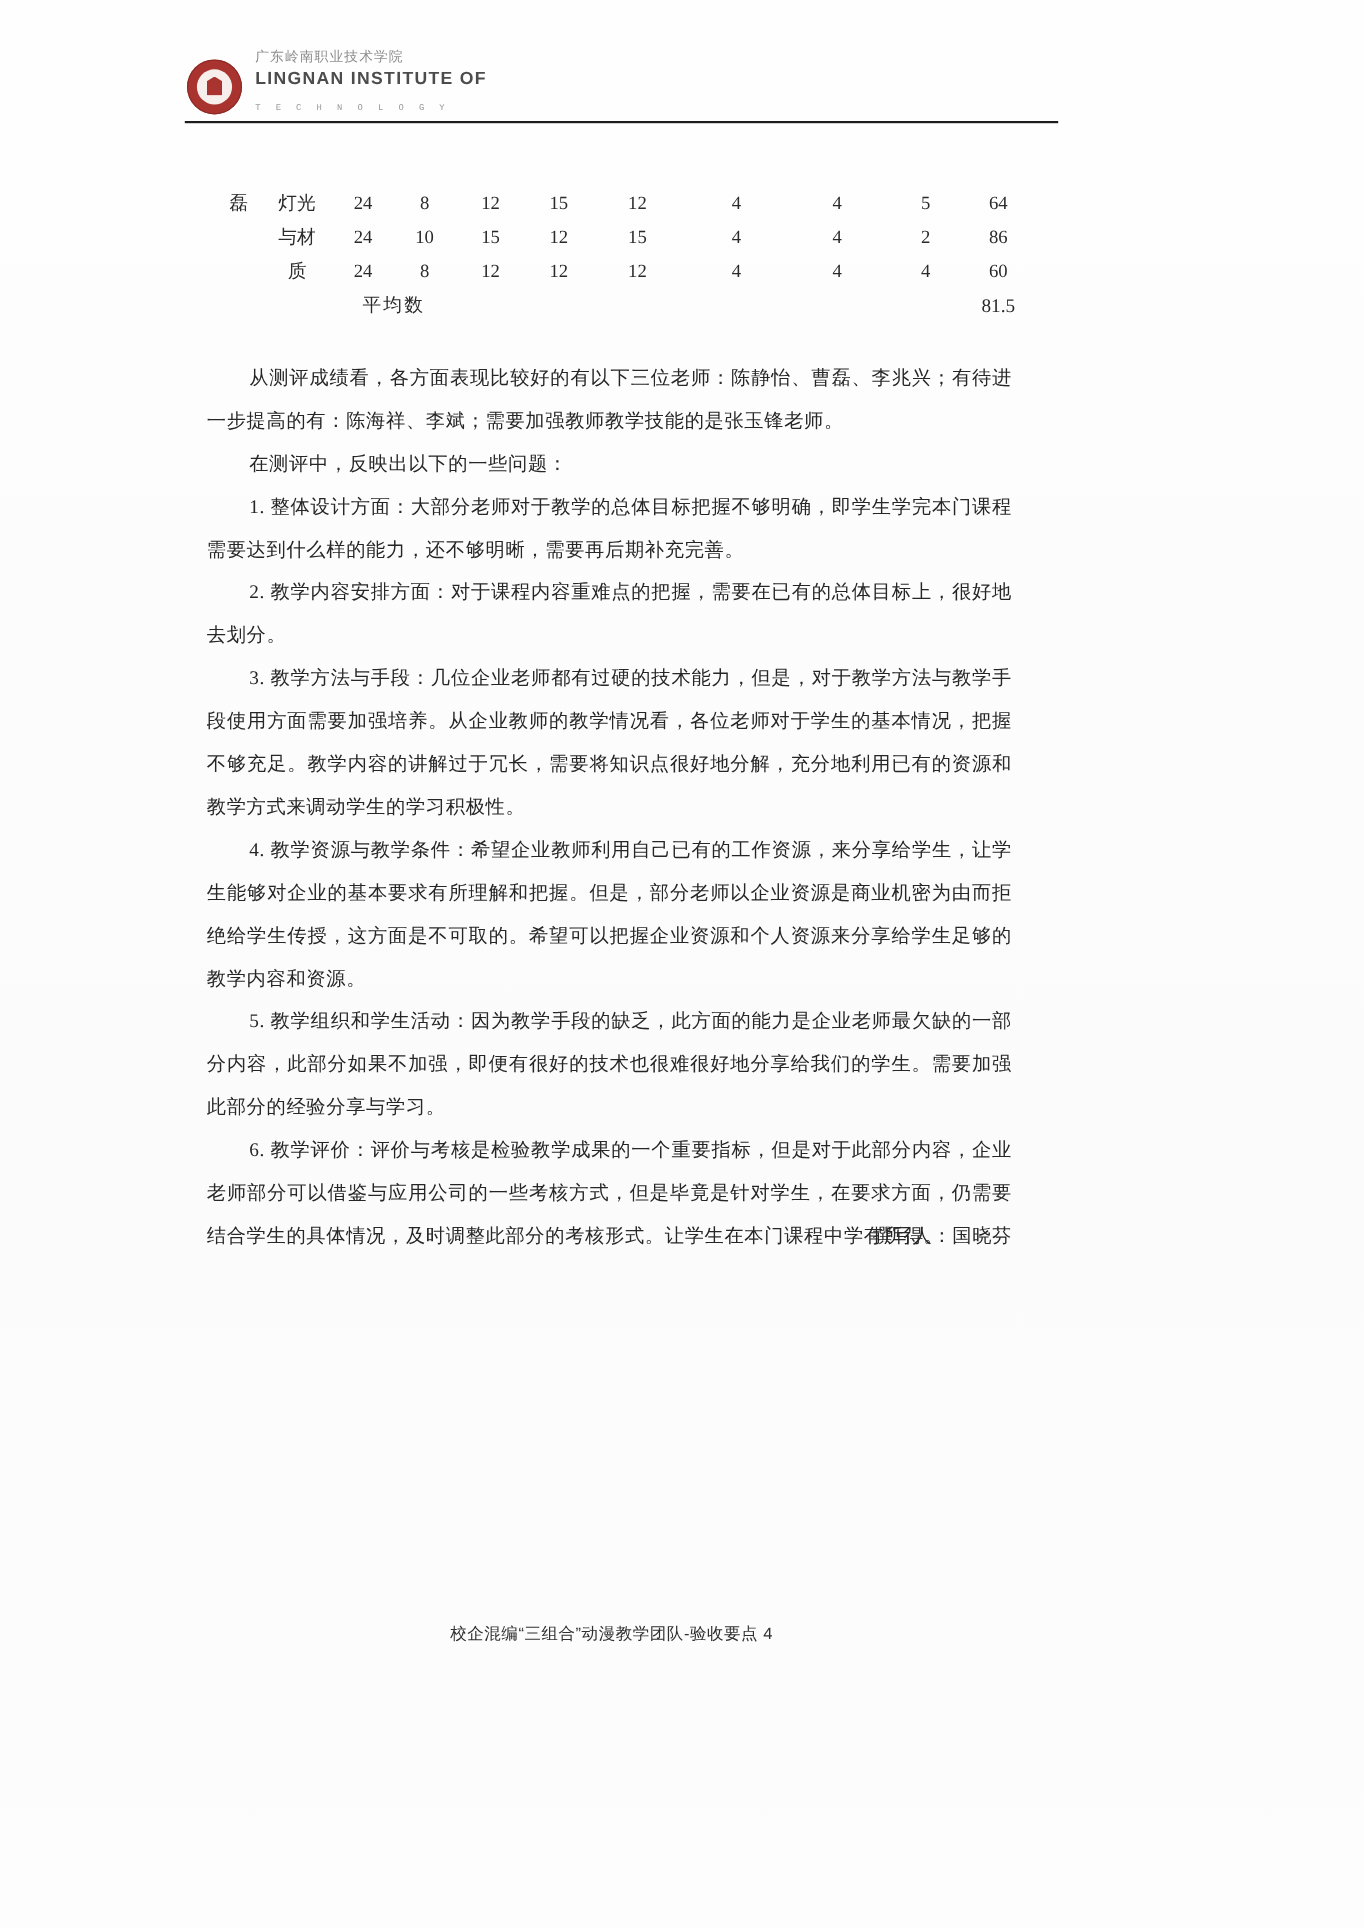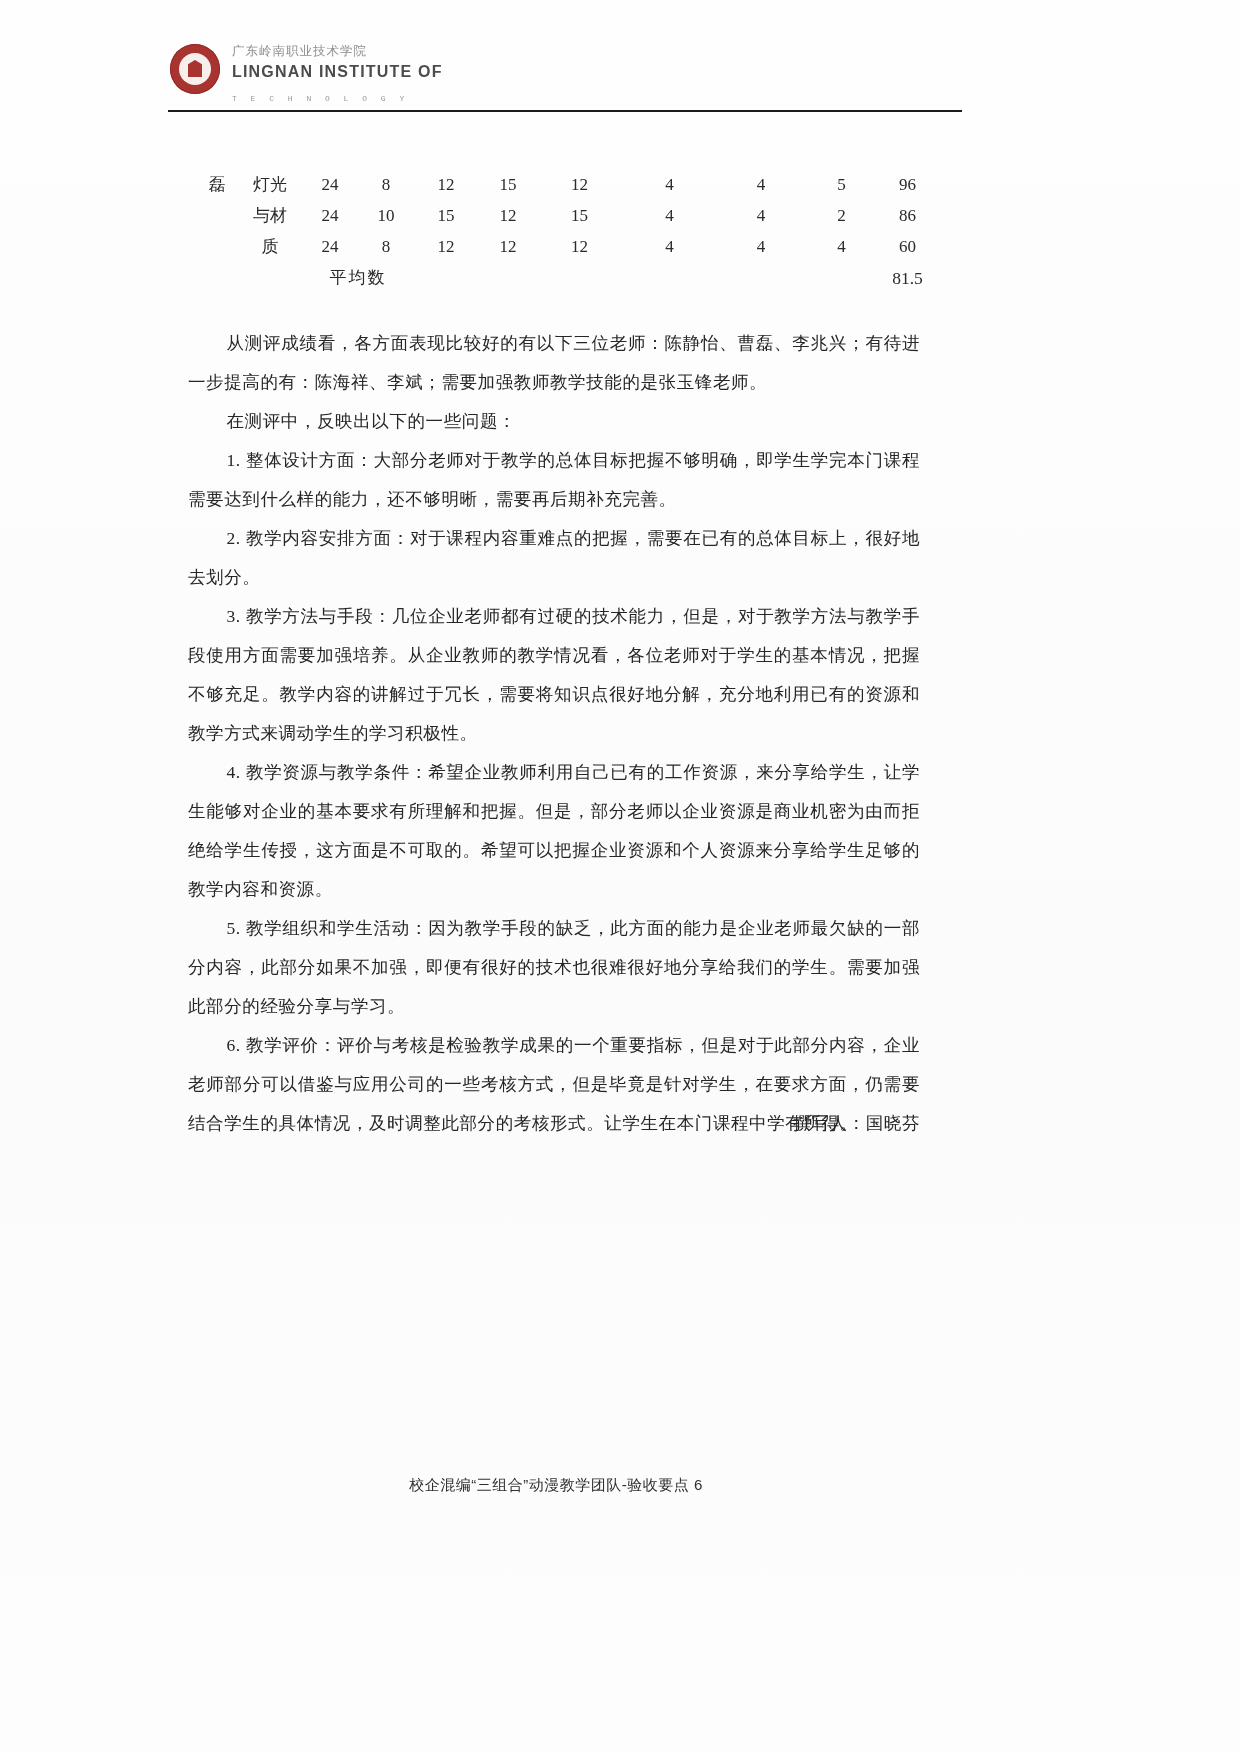--- a/index.html
+++ b/index.html
@@ -13,21 +13,21 @@
     overflow: hidden;
   }
   .page {
     position: absolute; inset: 0;
     background: linear-gradient(180deg, #fefefe 0%, #fbfbfb 60%, #fdfdfd 100%);
   }
 
   
   .logo-block {
     position: absolute; left: 170px; top: 44px;
-    display: flex; align-items: flex-start; gap: 12px;
+    display: flex; align-items: flex-end; gap: 12px;
   }
   .seal {
     width: 50px; height: 50px; border-radius: 50%;
     background: #a8332f;
     display: flex; align-items: center; justify-content: center;
     box-shadow: 0 0 0 1px #8d2a27 inset;
     flex: 0 0 auto;
   }
   .seal-inner {
     width: 32px; height: 32px; border-radius: 50%;
@@ -130,21 +130,21 @@
     <div class="cell">磊</div>
     <div class="cell">灯光</div>
     <div class="cell">24</div>
     <div class="cell">8</div>
     <div class="cell">12</div>
     <div class="cell">15</div>
     <div class="cell">12</div>
     <div class="cell">4</div>
     <div class="cell">4</div>
     <div class="cell">5</div>
-    <div class="cell">96</div>
+    <div class="cell">64</div>
 
     <div class="cell"></div>
     <div class="cell">与材</div>
     <div class="cell">24</div>
     <div class="cell">10</div>
     <div class="cell">15</div>
     <div class="cell">12</div>
     <div class="cell">15</div>
     <div class="cell">4</div>
     <div class="cell">4</div>
@@ -172,15 +172,15 @@
     <p>在测评中，反映出以下的一些问题：</p>
     <p>1. 整体设计方面：大部分老师对于教学的总体目标把握不够明确，即学生学完本门课程需要达到什么样的能力，还不够明晰，需要再后期补充完善。</p>
     <p>2. 教学内容安排方面：对于课程内容重难点的把握，需要在已有的总体目标上，很好地去划分。</p>
     <p>3. 教学方法与手段：几位企业老师都有过硬的技术能力，但是，对于教学方法与教学手段使用方面需要加强培养。从企业教师的教学情况看，各位老师对于学生的基本情况，把握不够充足。教学内容的讲解过于冗长，需要将知识点很好地分解，充分地利用已有的资源和教学方式来调动学生的学习积极性。</p>
     <p>4. 教学资源与教学条件：希望企业教师利用自己已有的工作资源，来分享给学生，让学生能够对企业的基本要求有所理解和把握。但是，部分老师以企业资源是商业机密为由而拒绝给学生传授，这方面是不可取的。希望可以把握企业资源和个人资源来分享给学生足够的教学内容和资源。</p>
     <p>5. 教学组织和学生活动：因为教学手段的缺乏，此方面的能力是企业老师最欠缺的一部分内容，此部分如果不加强，即便有很好的技术也很难很好地分享给我们的学生。需要加强此部分的经验分享与学习。</p>
     <p>6. 教学评价：评价与考核是检验教学成果的一个重要指标，但是对于此部分内容，企业老师部分可以借鉴与应用公司的一些考核方式，但是毕竟是针对学生，在要求方面，仍需要结合学生的具体情况，及时调整此部分的考核形式。让学生在本门课程中学有所得。</p>
     <div class="signature">撰写人：国晓芬</div>
   </div>
 
-  <div class="footer">校企混编“三组合”动漫教学团队-验收要点 6</div>
+  <div class="footer">校企混编“三组合”动漫教学团队-验收要点 4</div>
 
 </div>
 
 </body></html>

